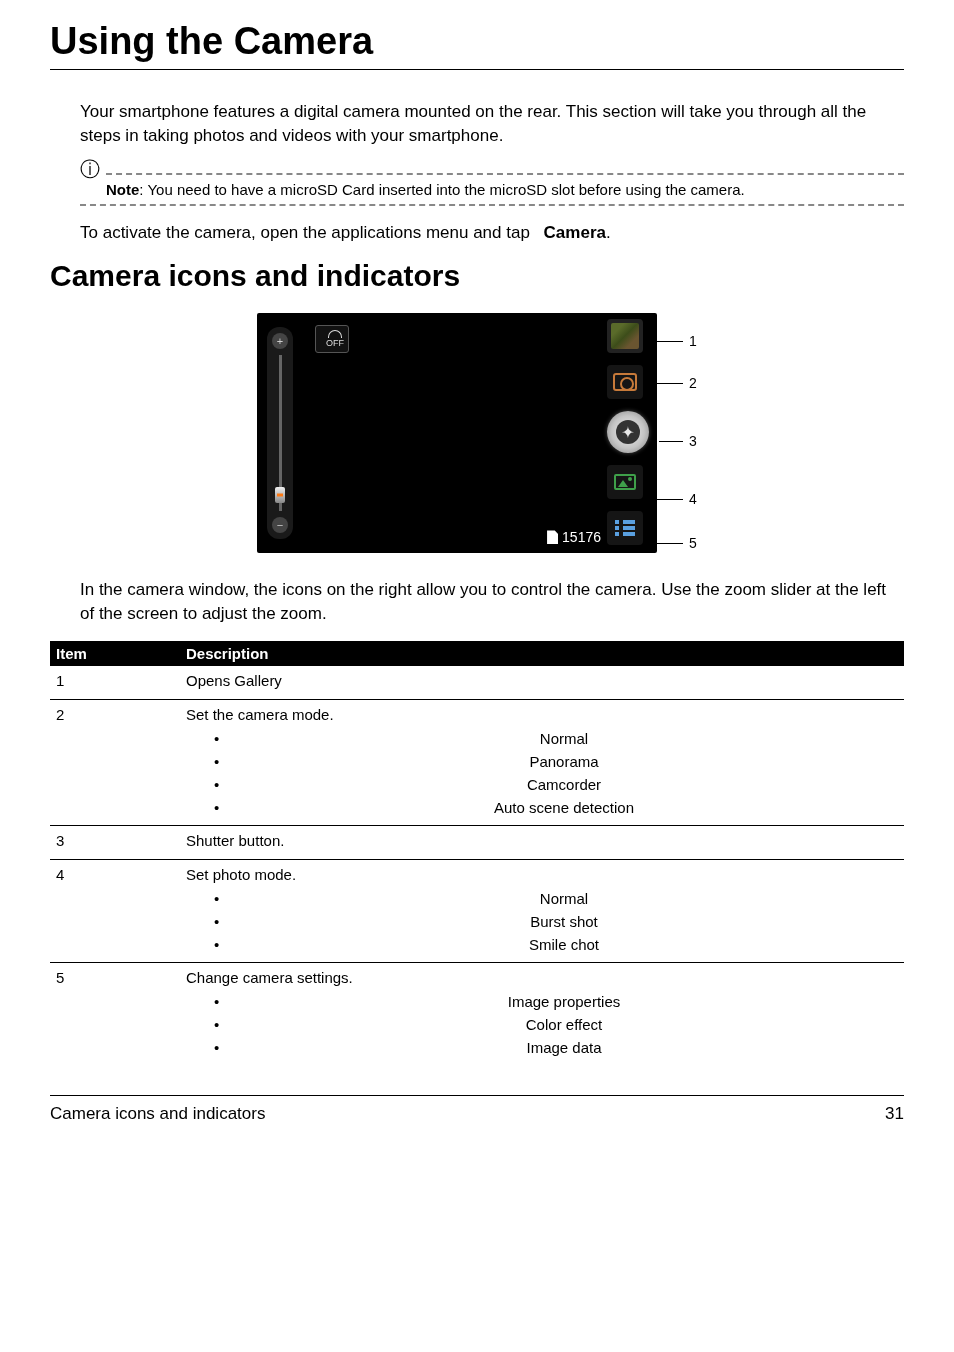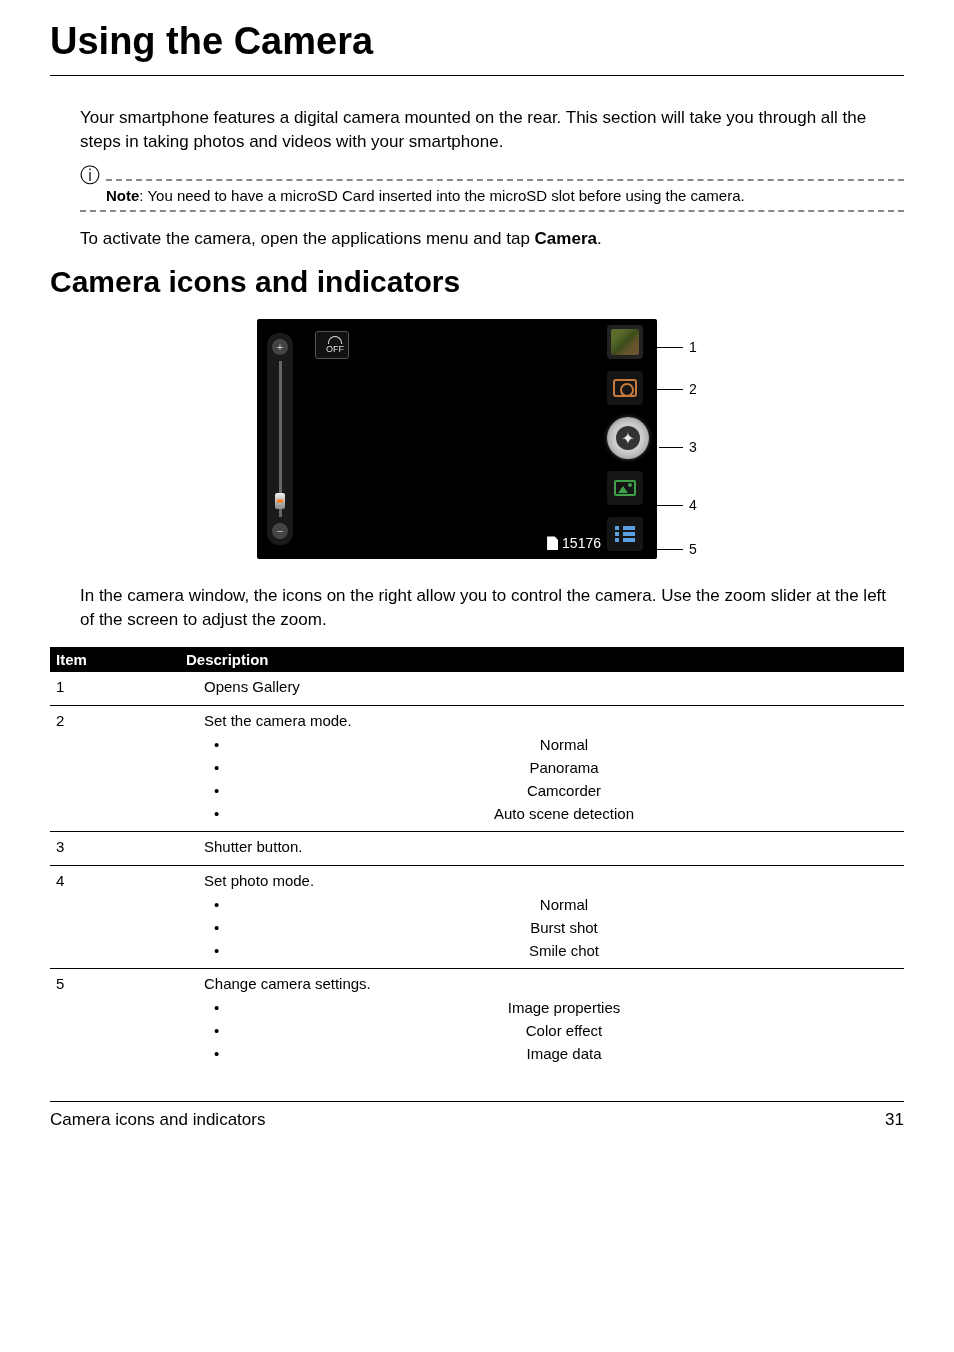--- a/index.html
+++ b/index.html
@@ -12,21 +12,21 @@
     background: #ffffff;
     color: #000000;
     width: 954px;
     margin: 0 auto;
     padding: 20px 50px 20px 50px;
   }
   .page-title {
     font-size: 38px;
     font-weight: bold;
     border-bottom: 1px solid #000;
-    padding-bottom: 12px;
+    padding-bottom: 6px;
     margin-bottom: 30px;
   }
   .body-text {
     font-size: 17px;
     line-height: 1.4;
     margin-left: 30px;
     margin-bottom: 15px;
   }
   .note-block {
     margin-left: 30px;
@@ -51,20 +51,21 @@
   }
   .note-content {
     font-size: 15px;
     line-height: 1.4;
   }
   .note-label {
     font-weight: bold;
   }
   .tap-target {
     font-weight: bold;
+    margin-left: 9px;
   }
   .section-heading {
     font-size: 30px;
     margin-bottom: 20px;
   }
   .diagram-wrap {
     display: flex;
     justify-content: center;
     margin-bottom: 25px;
   }
@@ -329,21 +330,20 @@
     display: flex;
     border-bottom: 1px solid #000;
     font-size: 15px;
     padding: 6px;
   }
   .table-row:last-child {
     border-bottom: none;
   }
   .desc-cell p {
     margin-bottom: 4px;
-    margin-left: 18px;
   }
   .bullets {
     list-style: none;
     margin-left: 28px;
   }
   .bullets li {
     position: relative;
     padding: 3px 0 3px 16px;
     text-align: center;
   }

